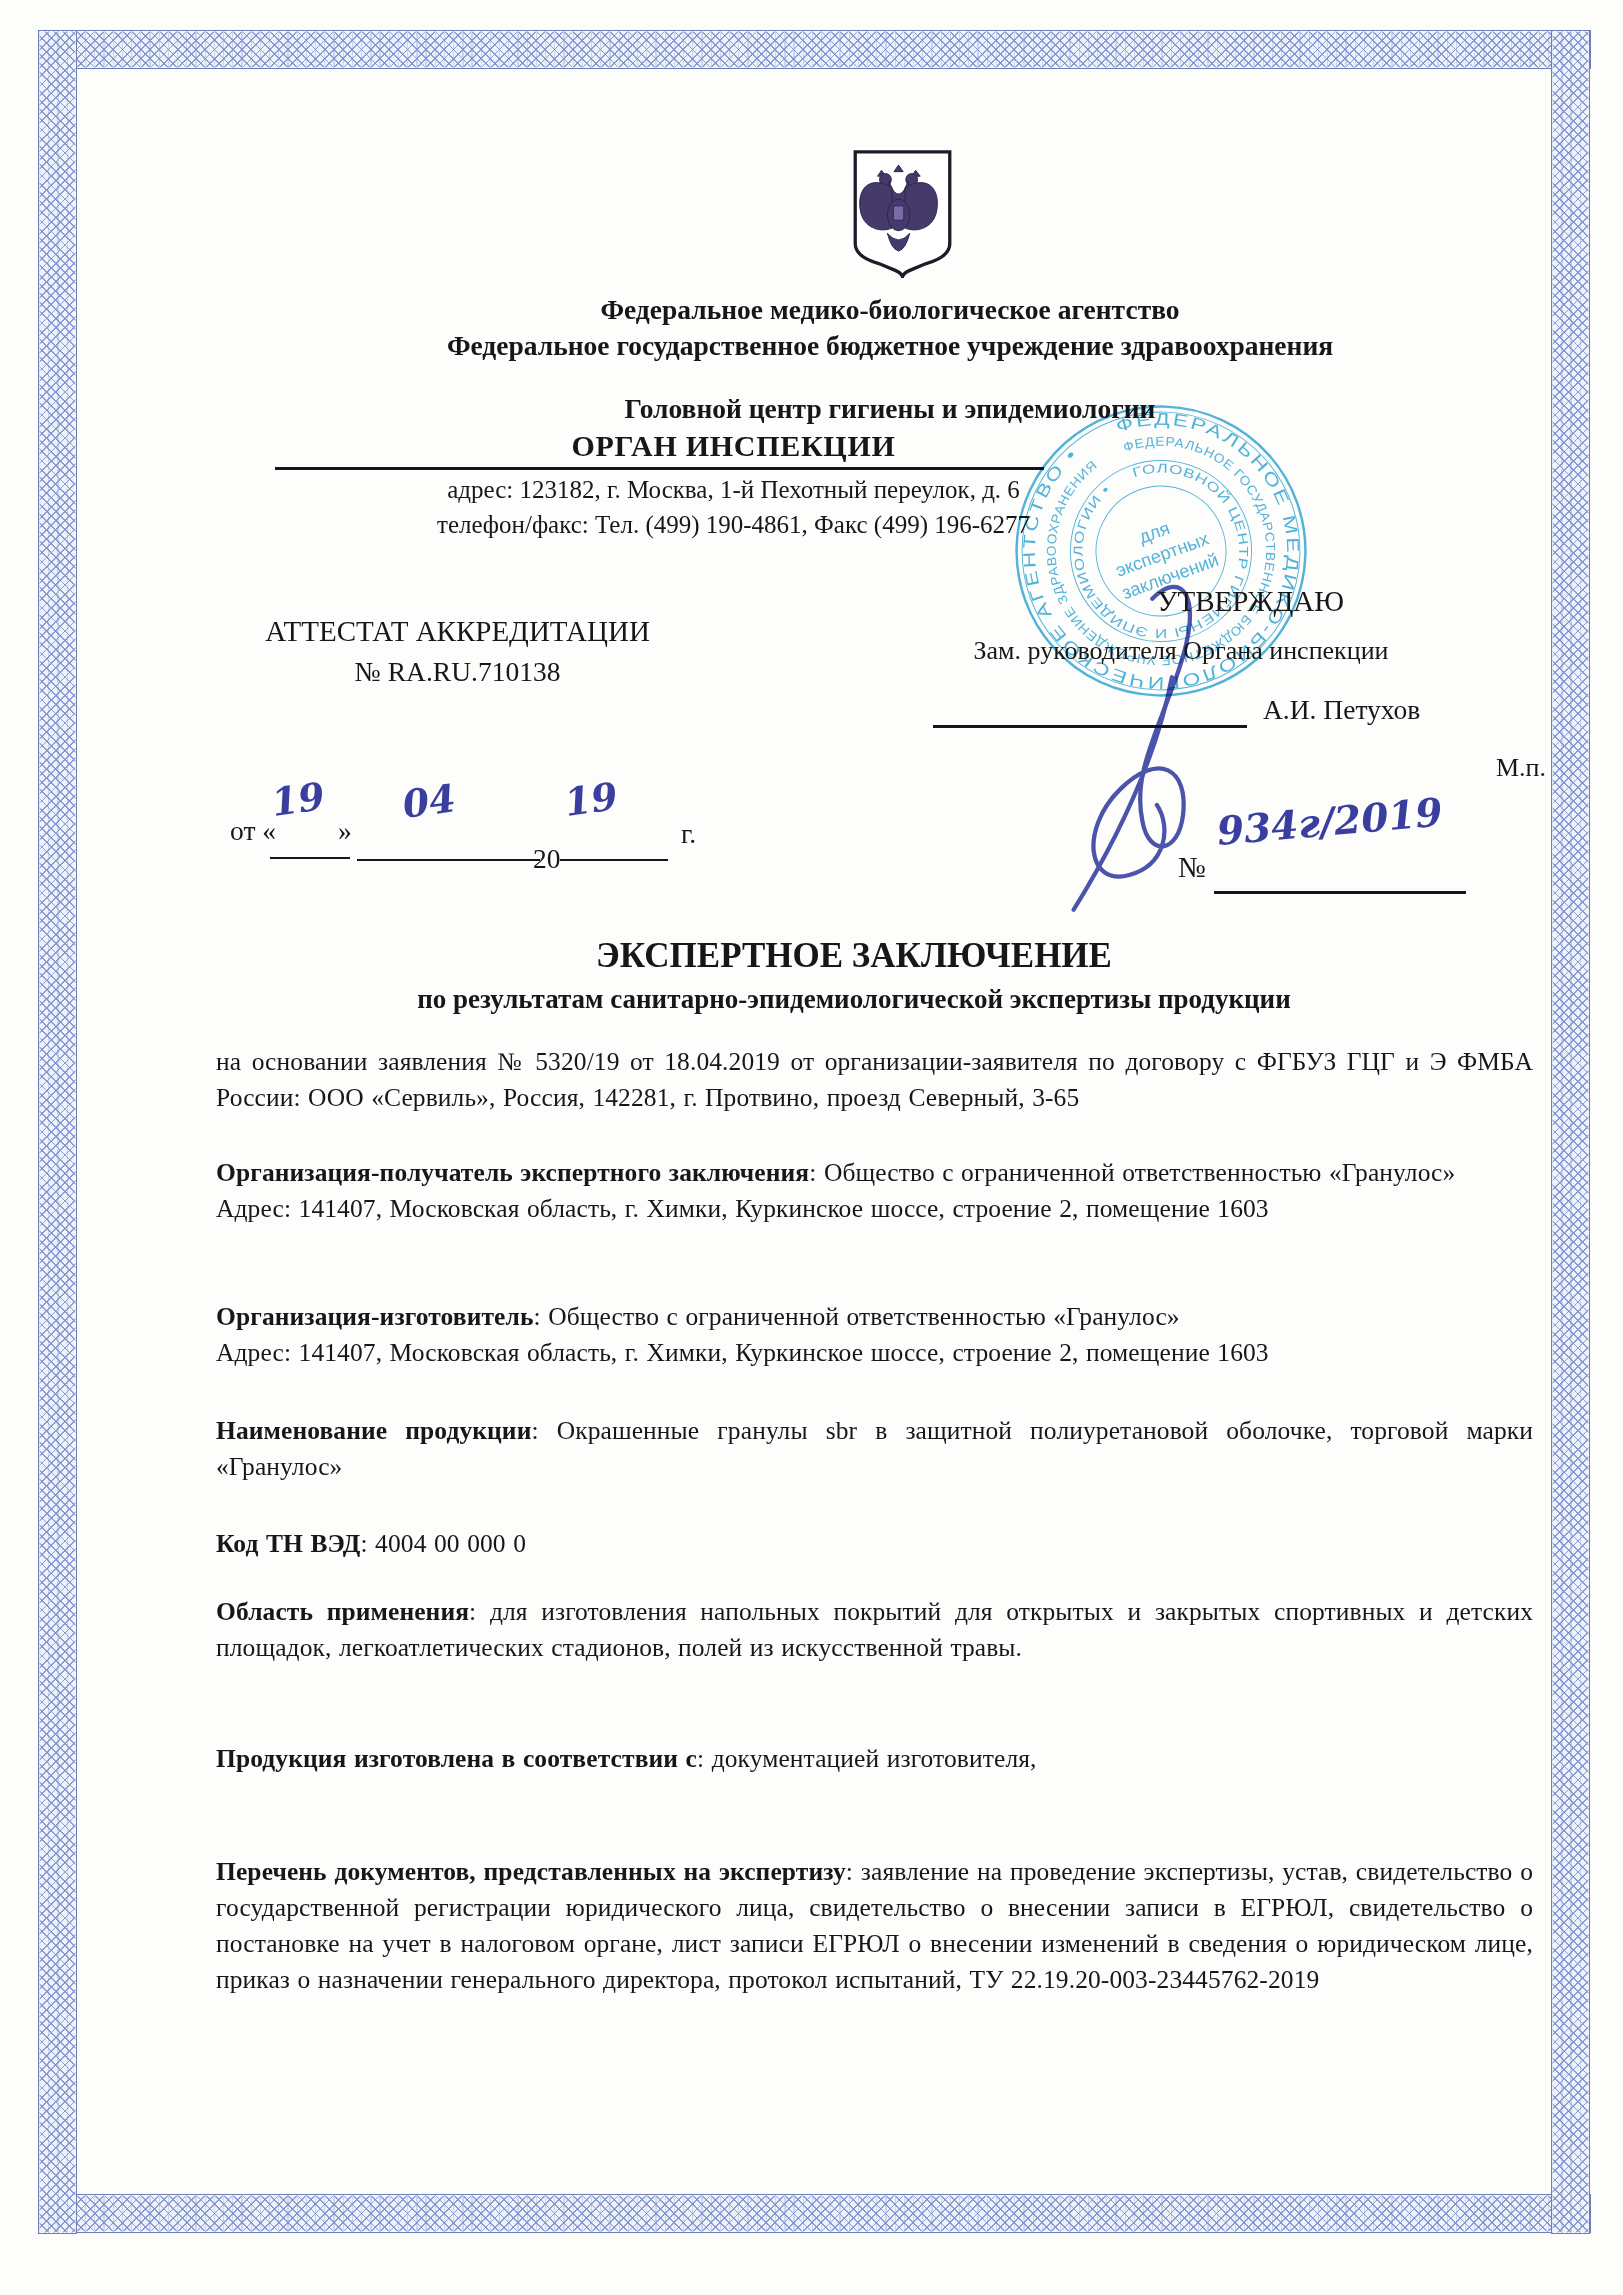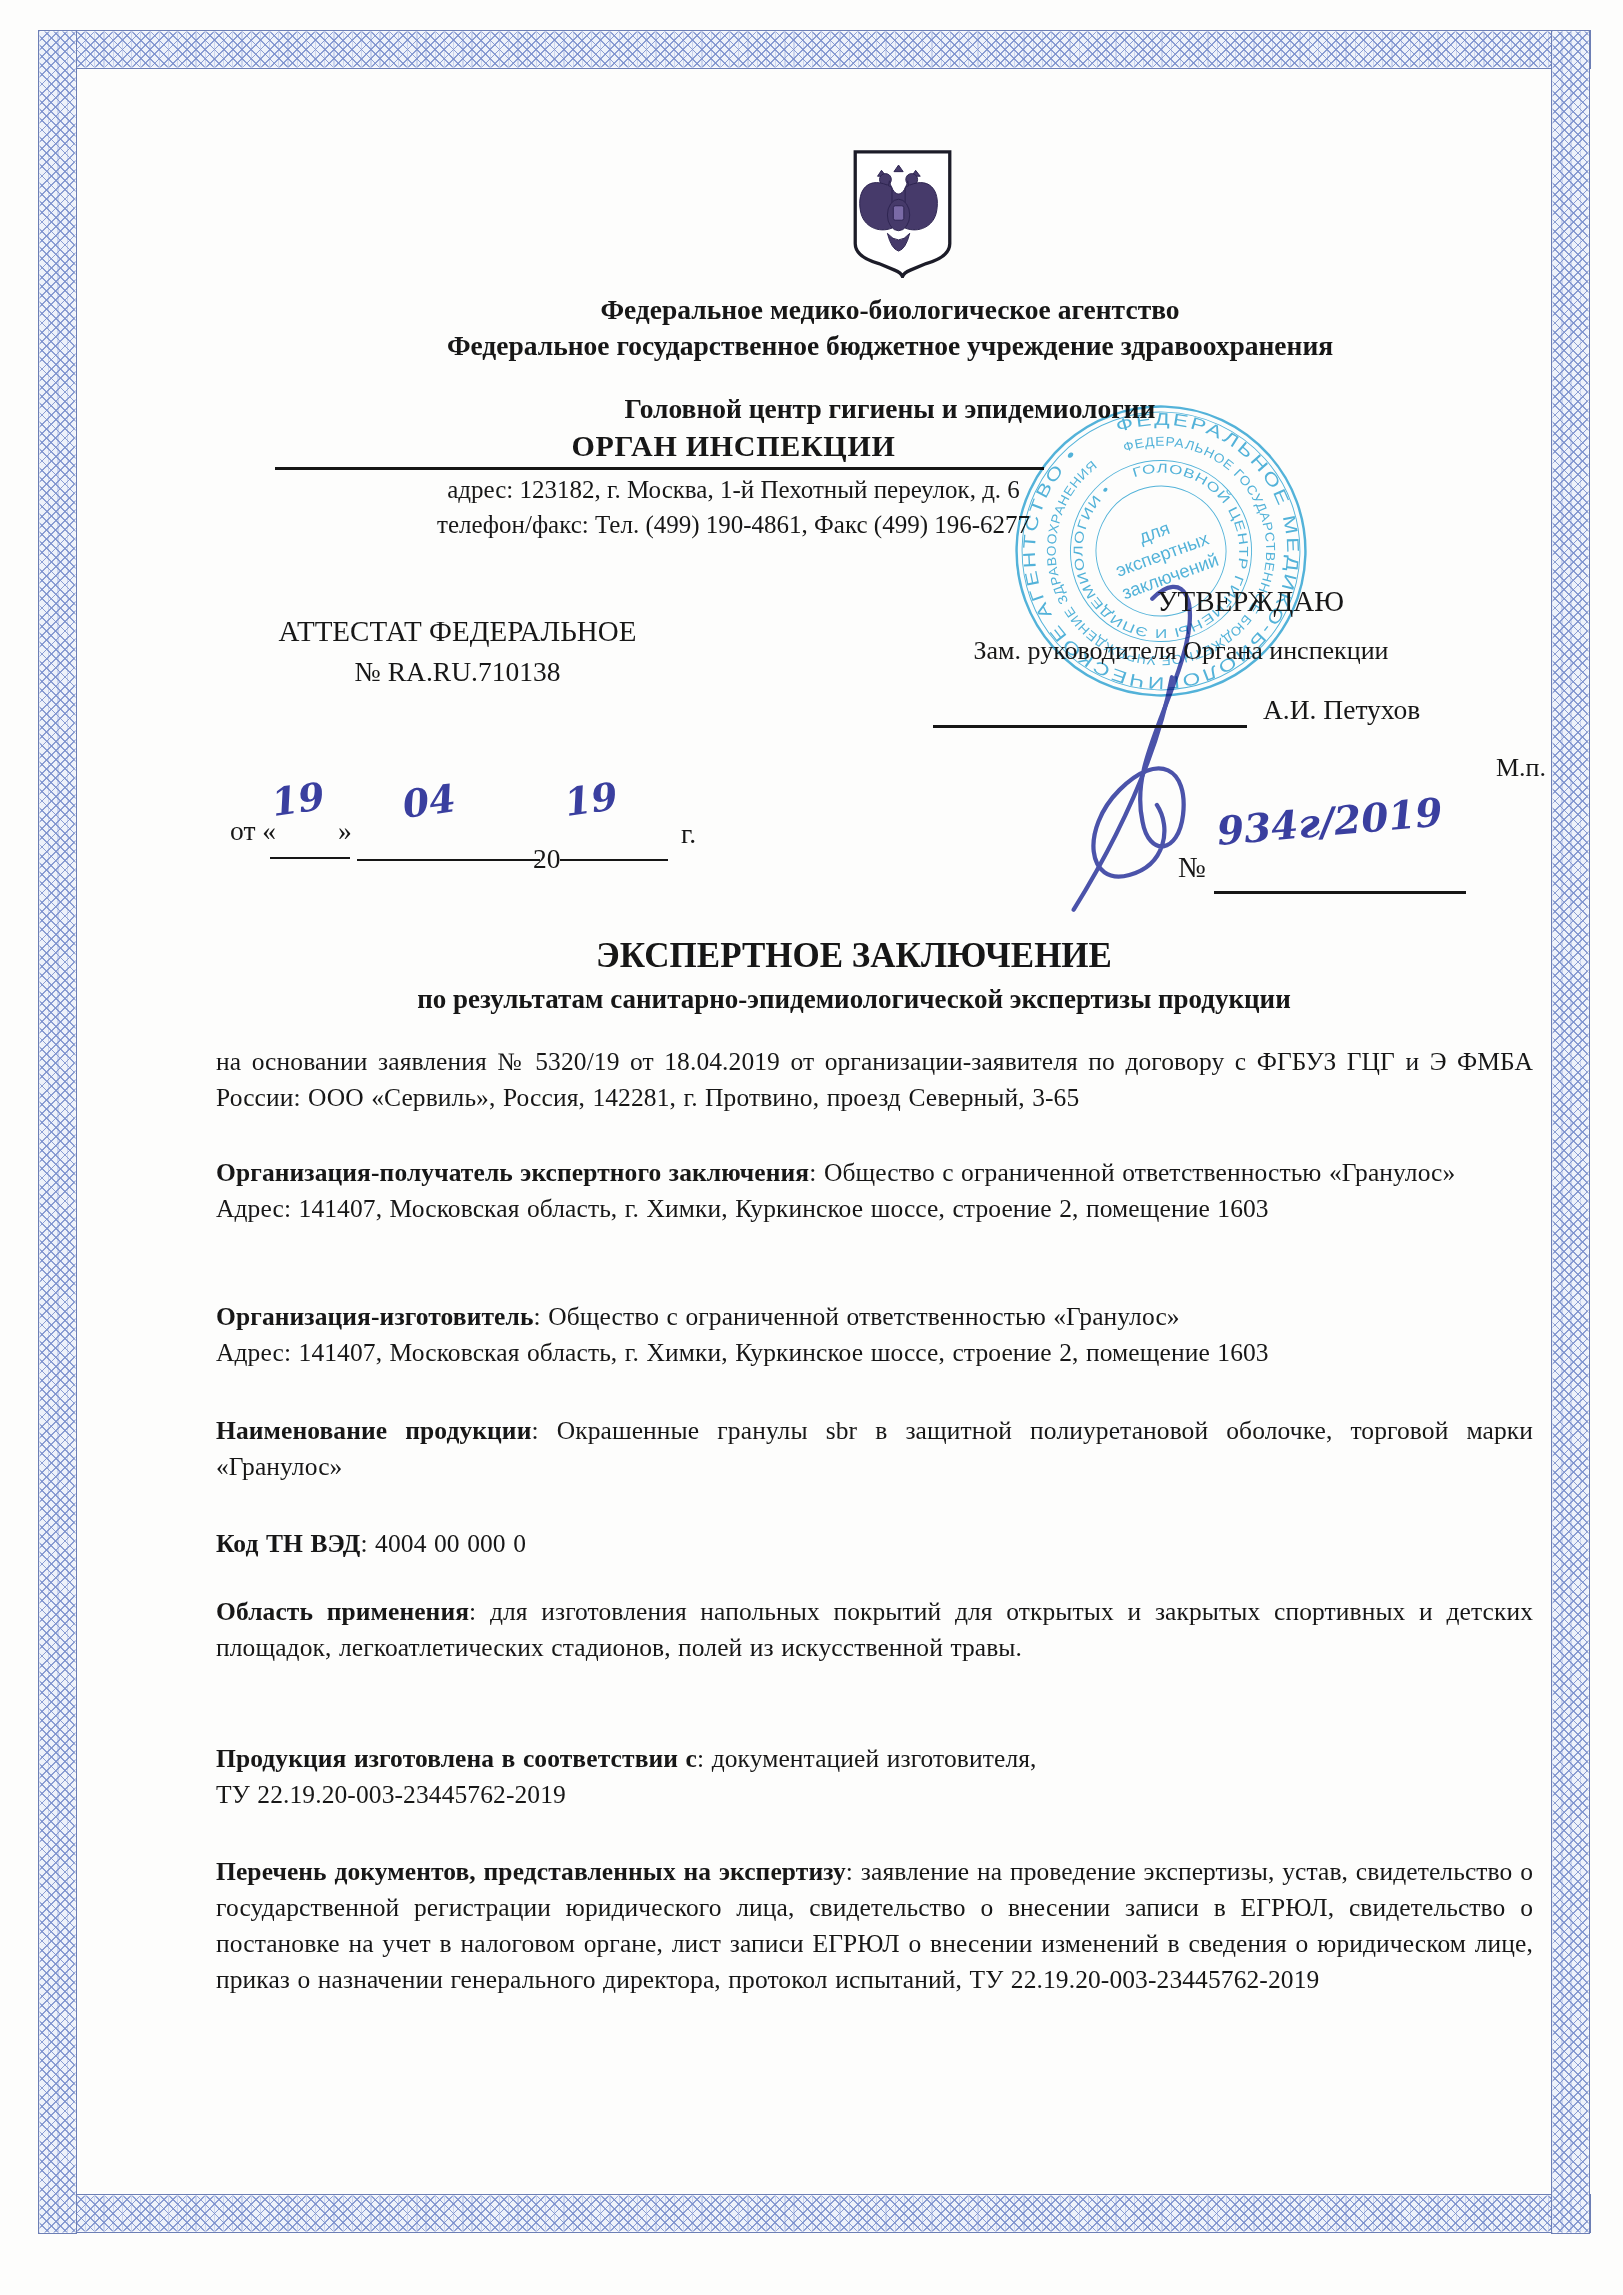--- a/index.html
+++ b/index.html
@@ -110,21 +110,21 @@
   </g>
 </svg>
 
 <svg class="sig-svg" style="left:1018px;top:579px;" width="262" height="334" viewBox="0 0 400 510">
   <g fill="none" stroke="#3c45a5" stroke-width="6.5" stroke-linecap="round" opacity="0.92">
     <path d="M205 30 C250 -15 285 25 245 140 C210 240 175 300 190 370 C200 425 245 420 252 360 C260 290 215 262 155 322 C95 382 105 470 170 452 C225 437 235 380 212 345"></path>
     <path d="M235 150 C210 280 150 400 85 505"></path>
   </g>
 </svg>
 
-<div class="abs center" style="left:209px;top:615px;width:497px;font-size:29px;">АТТЕСТАТ ФЕДЕРАЛЬНОЕ</div>
+<div class="abs center" style="left:209px;top:615px;width:497px;font-size:29px;">АТТЕСТАТ АККРЕДИТАЦИИ</div>
 <div class="abs center" style="left:209px;top:656px;width:497px;font-size:27.5px;">№ RA.RU.710138</div>
 
 <div class="abs center" style="left:1113px;top:585px;width:275px;font-size:29px;">УТВЕРЖДАЮ</div>
 <div class="abs center" style="left:929px;top:604px;width:504px;font-size:26px;margin-top:32px;">Зам. руководителя Органа инспекции</div>
 <div class="uline" style="left:933px;top:725px;width:314px;height:2.6px;"></div>
 <div class="abs" style="left:1263px;top:694px;font-size:27.5px;">А.И. Петухов</div>
 <div class="abs" style="left:1496px;top:753px;font-size:26px;">М.п.</div>
 
 <span class="printed" style="left:230px;top:815px;">от «</span>
 <span class="hw" style="left:275px;top:780px;font-size:38px;">19</span>
@@ -165,19 +165,18 @@
 <p class="para" style="top:1526px;">
   <b>Код ТН ВЭД</b><span>: 4004 00 000 0</span>
 </p>
 
 <p class="para" style="top:1594px;">
   <b>Область применения</b><span>: для изготовления напольных покрытий для открытых и закрытых спортивных и детских площадок, легкоатлетических стадионов, полей из искусственной травы.</span>
 </p>
 
 <p class="para" style="top:1741px;">
   <b>Продукция изготовлена в соответствии с</b><span>: документацией изготовителя,</span>
-  <span class="blockline">ТУ 22.19.20-003-23445762-2019</span>
 </p>
 
 <p class="para" style="top:1854px;">
   <b>Перечень документов, представленных на экспертизу</b><span>: заявление на проведение экспертизы, устав, свидетельство о государственной регистрации юридического лица, свидетельство о внесении записи в ЕГРЮЛ, свидетельство о постановке на учет в налоговом органе, лист записи ЕГРЮЛ о внесении изменений в сведения о юридическом лице, приказ о назначении генерального директора, протокол испытаний, ТУ 22.19.20-003-23445762-2019</span>
 </p>
 
 
 </body></html>

